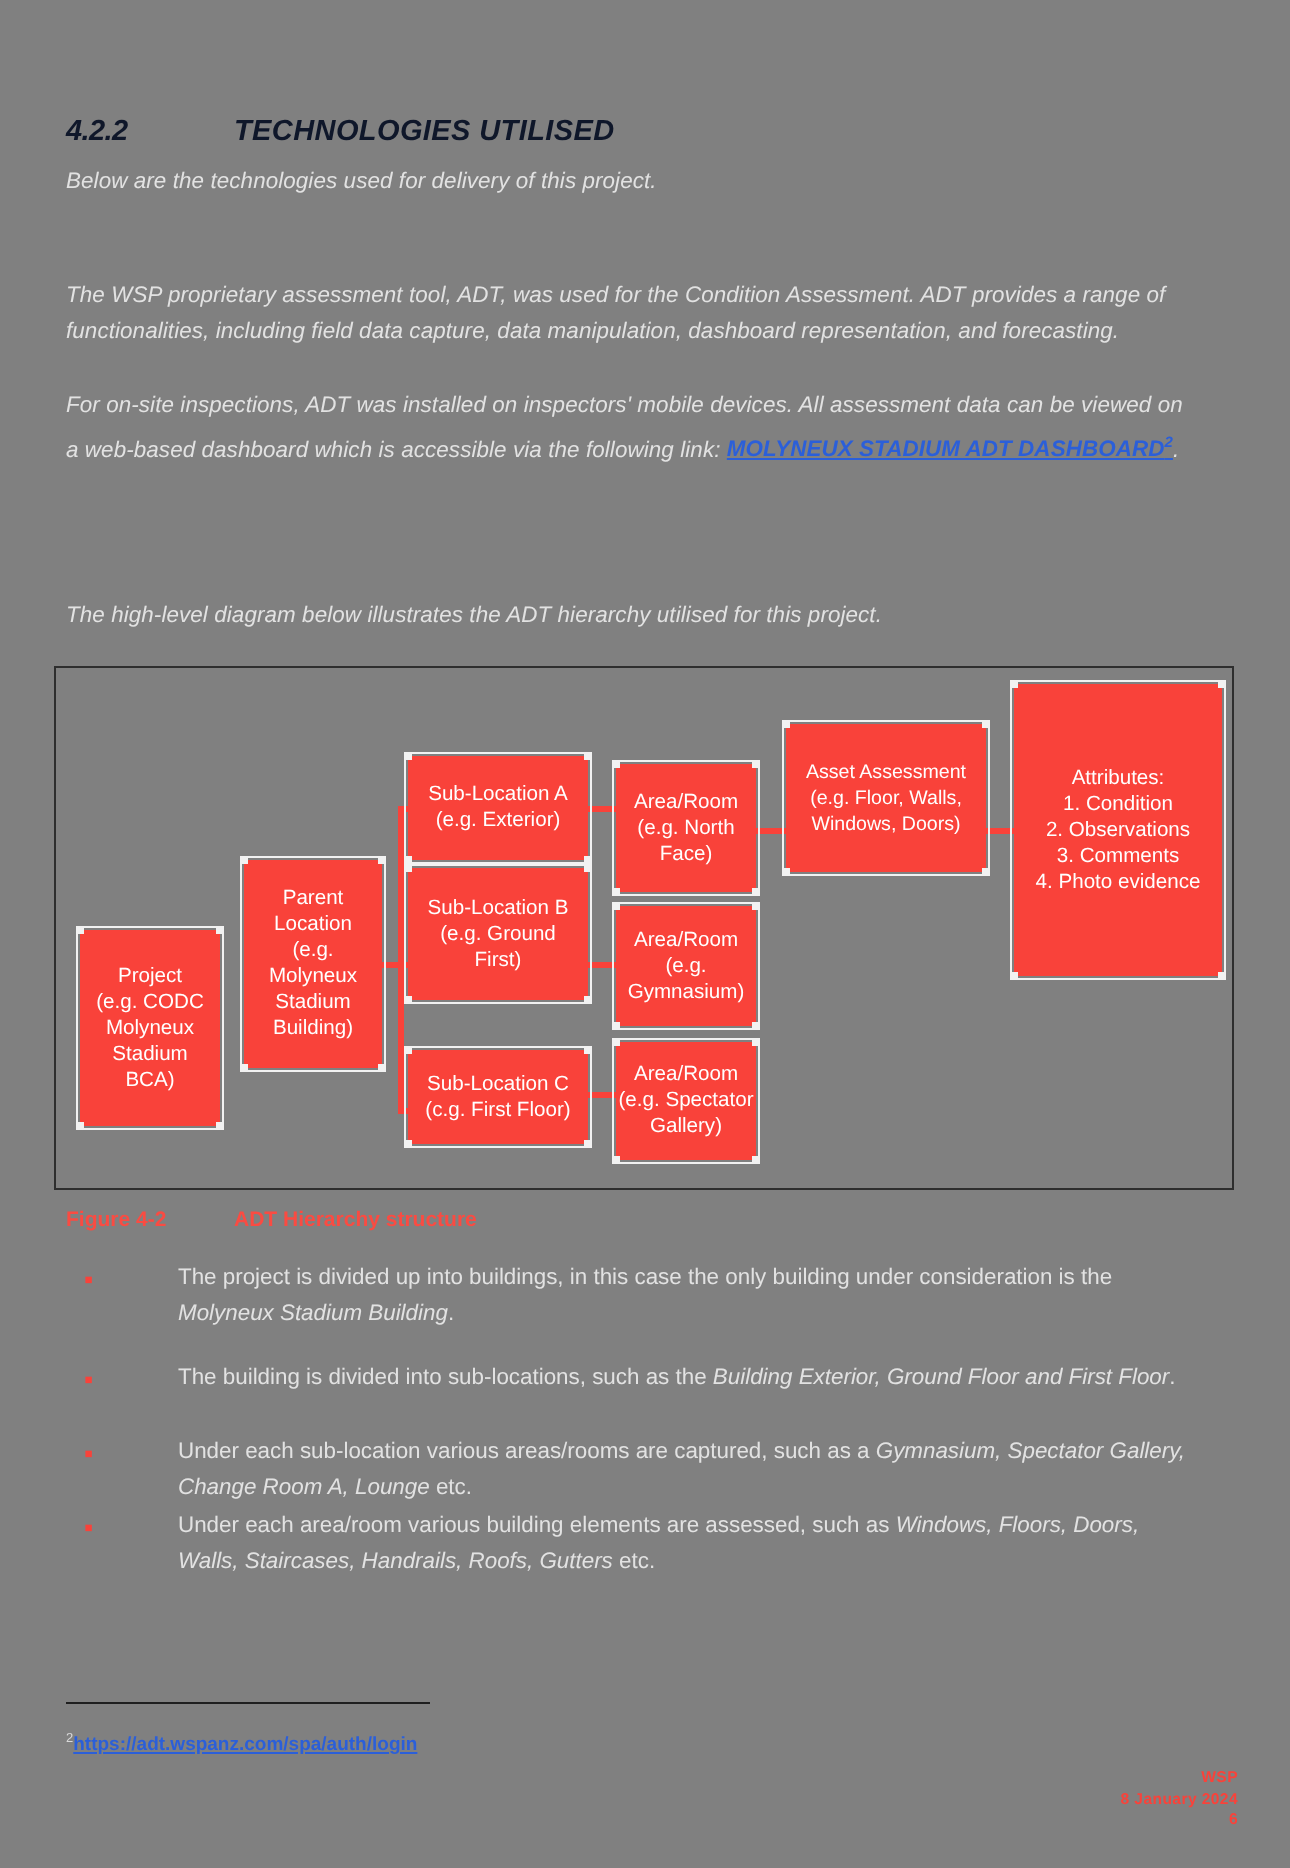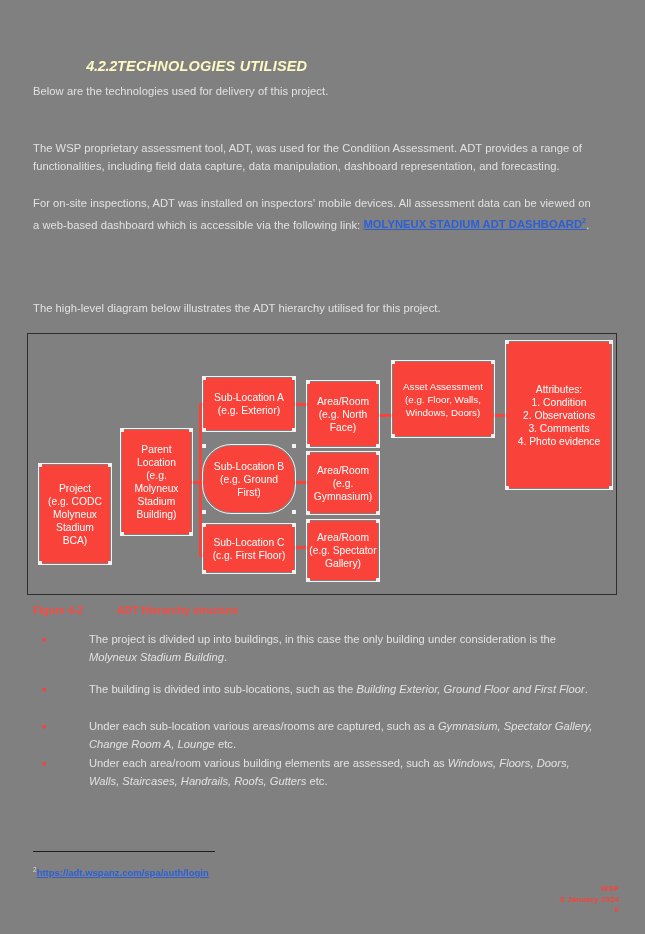--- a/index.html
+++ b/index.html
@@ -20,22 +20,21 @@
     position: absolute;
     inset: 0;
     background: #808080;
   }
 
   
   .h2-row {
     position: absolute;
     display: flex;
     align-items: baseline;
-    color: #fef9c3;
-    text-align: right;
+    color: #0f172a;
   }
   .h2-num {
     font-size: 14.5px;
     font-weight: bold;
     font-style: italic;
     letter-spacing: -0.3px;
     width: 84px;
     flex: none;
   }
   .h2-title {
@@ -64,20 +63,21 @@
     letter-spacing: 0.2px;
   }
 
   
   .para {
     position: absolute;
     font-size: 11.2px;
     line-height: 17.5px;
     color: #e2e2e2;
     letter-spacing: 0.05px;
+    font-style: italic;
   }
   .link {
     color: #2b5fd9;
     text-decoration: underline;
     font-weight: bold;
   }
   .sup {
     font-size: 7.5px;
     vertical-align: super;
   }
@@ -275,21 +275,21 @@
       <span class="ln">Stadium</span>
       <span class="ln">Building)</span>
     </div>
 
     <div class="node sel" style="left:176px; top:44px; width:90px; height:52px;">
       <span class="hb"></span>
       <span class="ln">Sub-Location A</span>
       <span class="ln">(e.g. Exterior)</span>
     </div>
 
-    <div class="node sel" style="left:176px; top:112px; width:90px; height:66px;border-radius:27px;">
+    <div class="node sel" style="left:176px; top:100px; width:90px; height:66px;">
       <span class="hb"></span>
       <span class="ln">Sub-Location B</span>
       <span class="ln">(e.g. Ground</span>
       <span class="ln">First)</span>
     </div>
 
     <div class="node sel" style="left:176px; top:191px; width:90px; height:47px;">
       <span class="hb"></span>
       <span class="ln">Sub-Location C</span>
       <span class="ln">(c.g. First Floor)</span>

